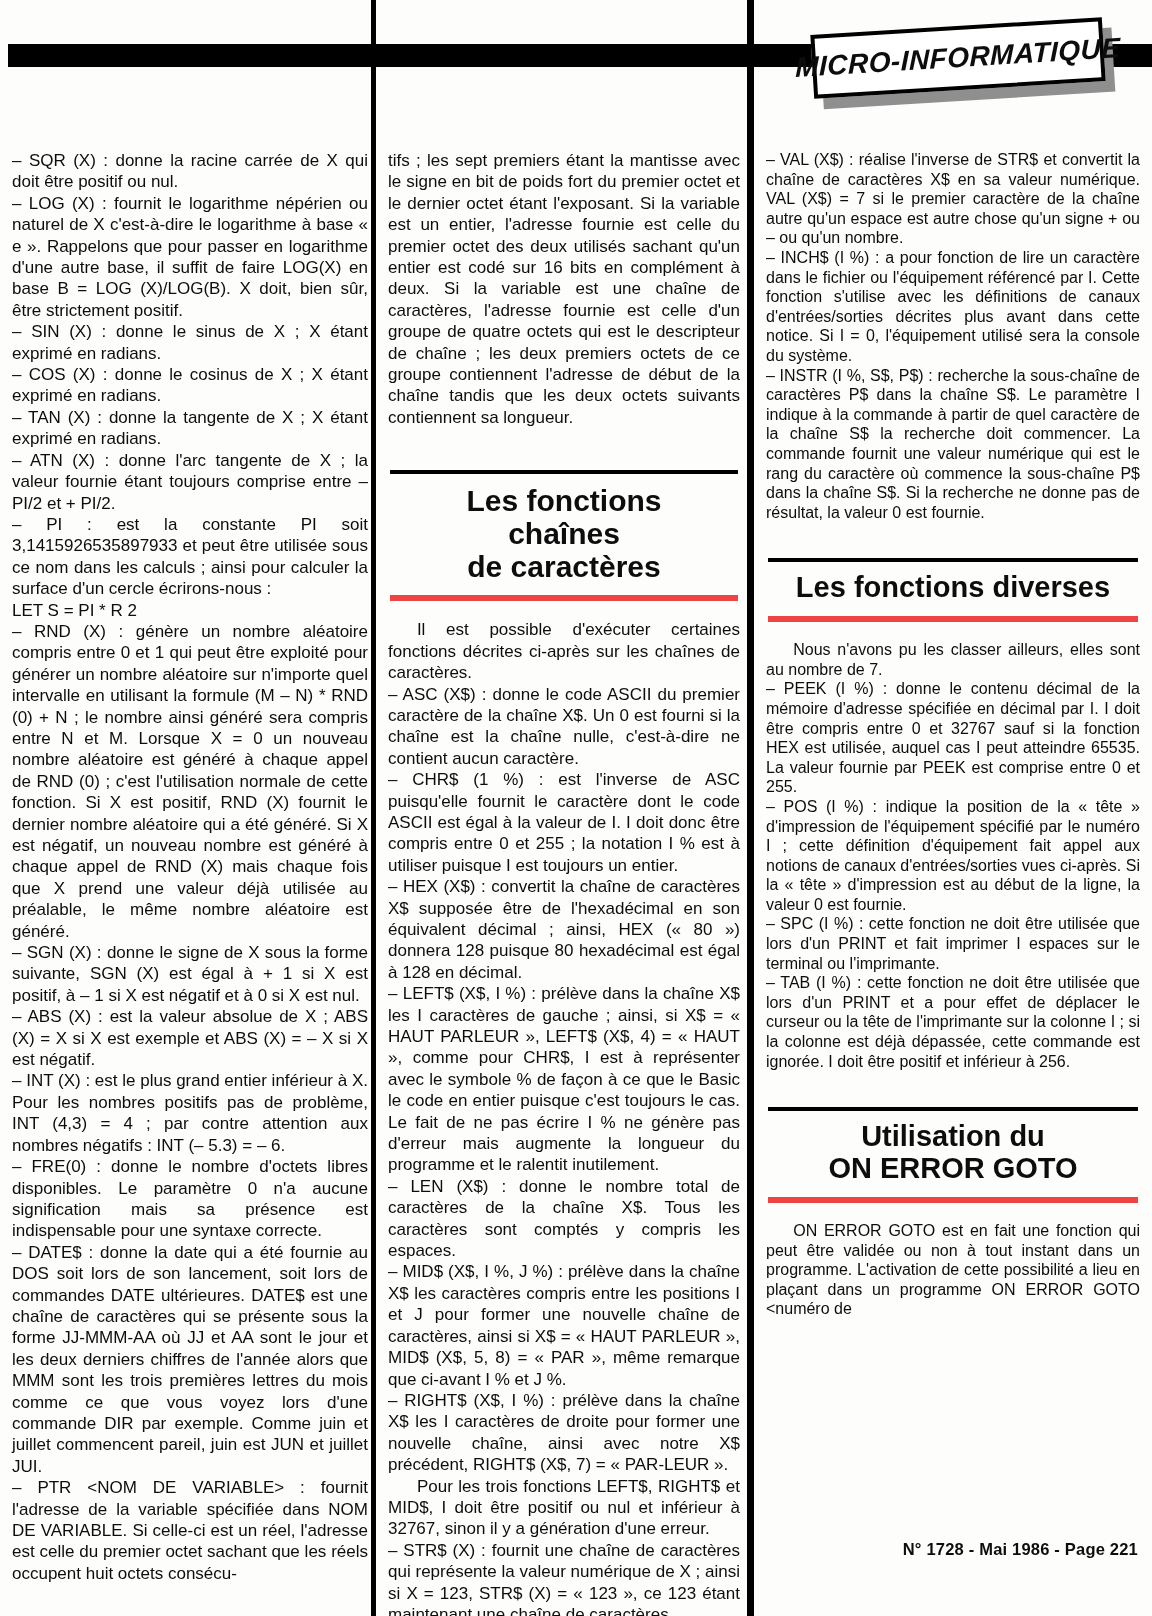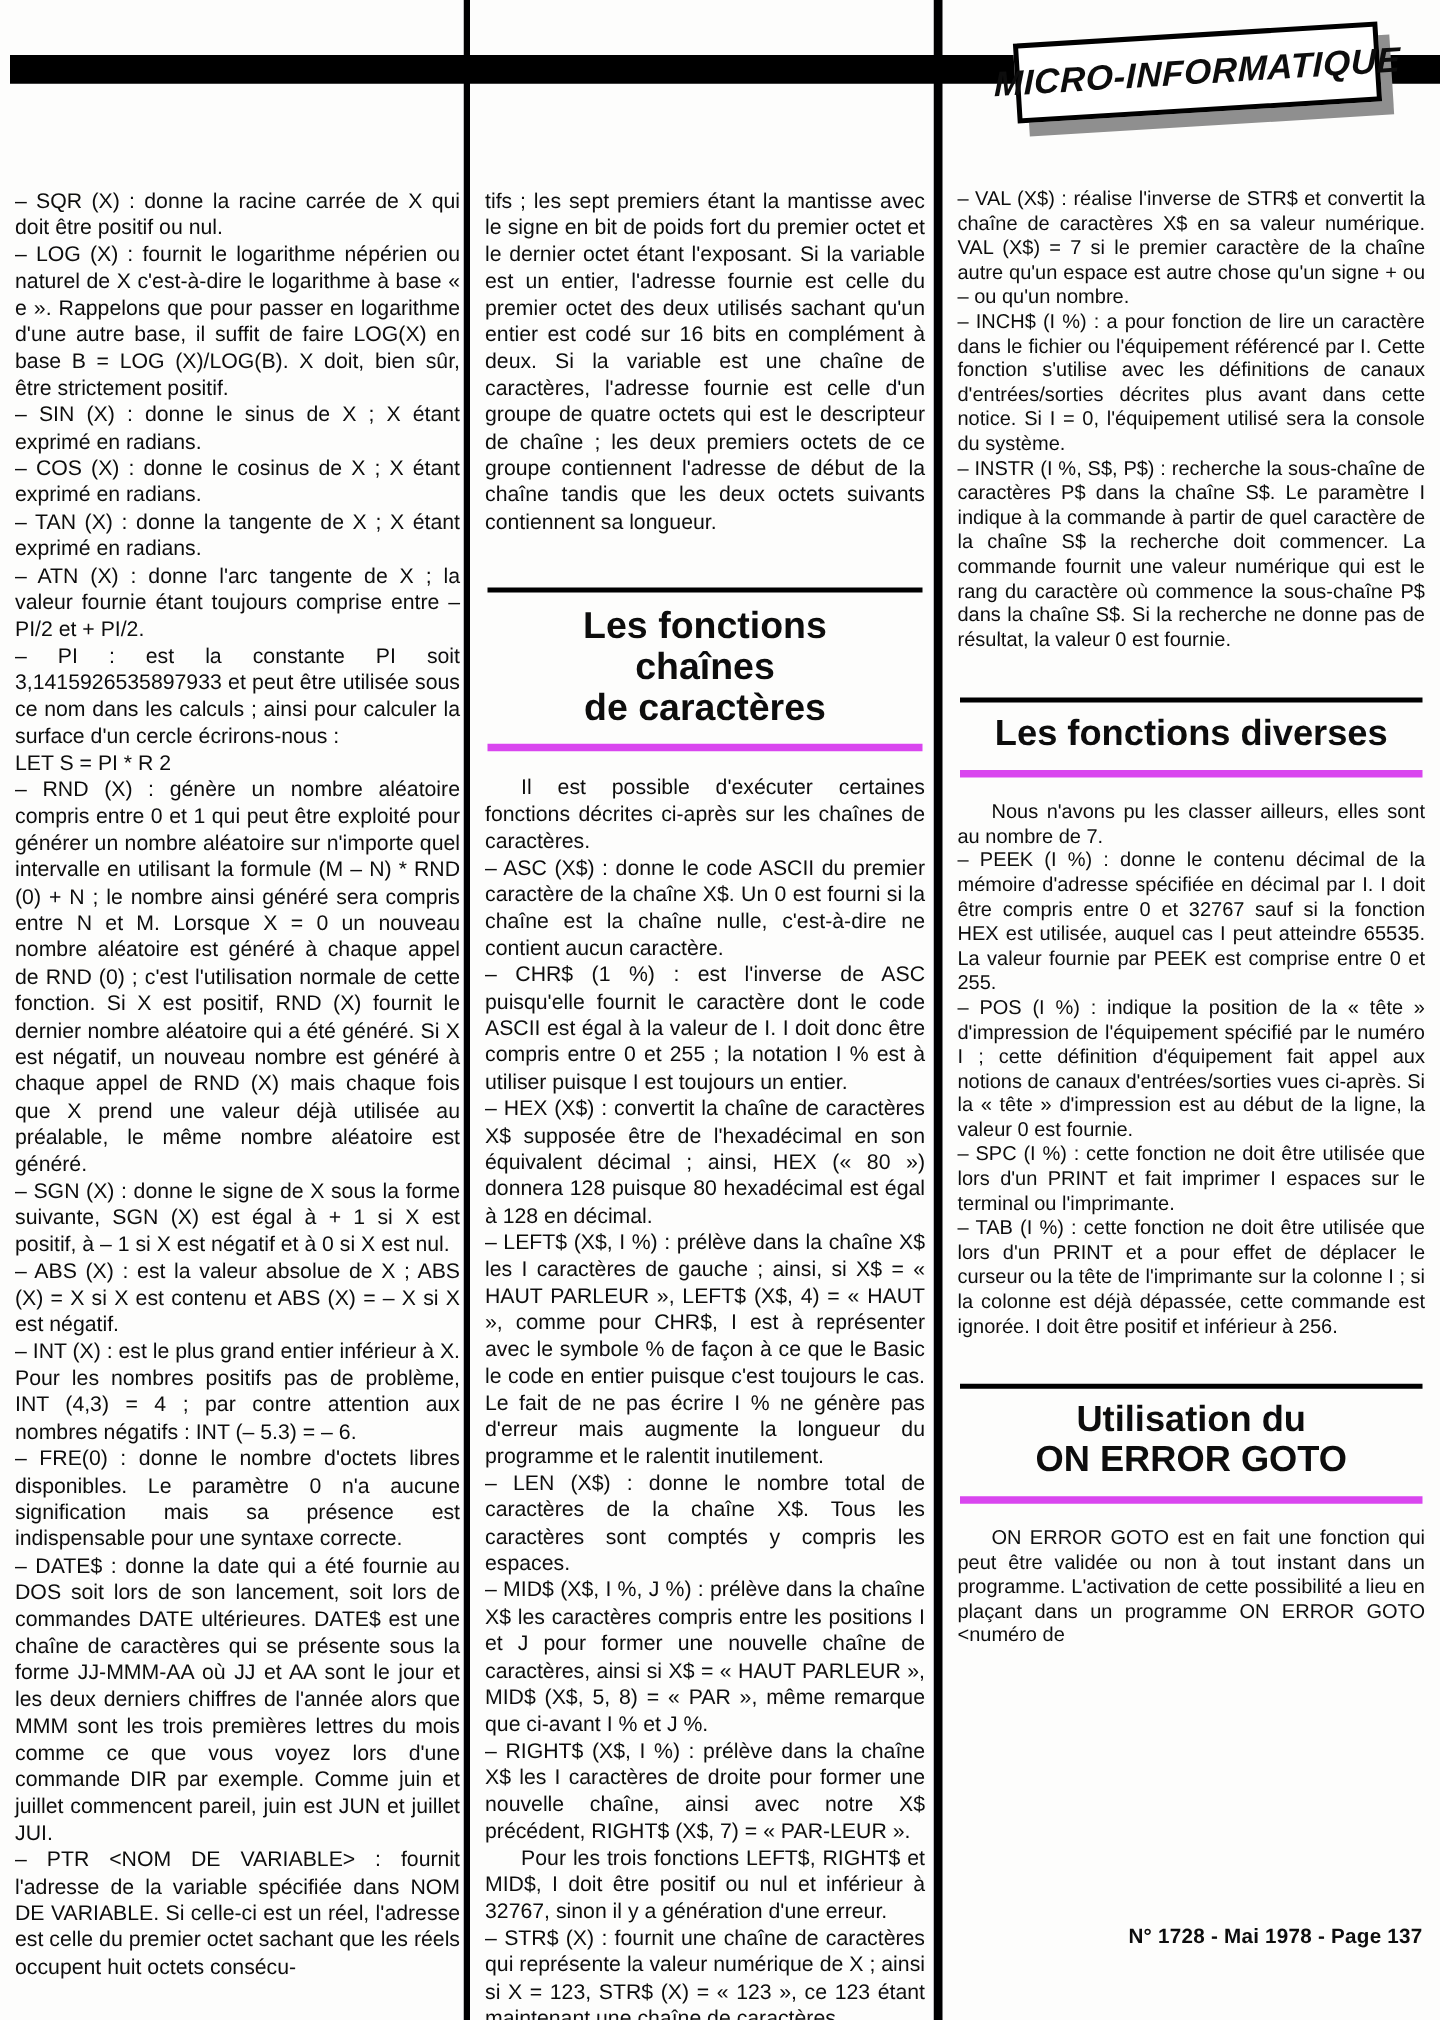--- a/index.html
+++ b/index.html
@@ -60,21 +60,21 @@
 
   .section-heading {
     white-space: pre-line;
     text-align: center;
     font-size: 30px;
     line-height: 1.1;
     font-weight: 700;
     margin: 42px 2px 18px 2px;
     padding: 10px 0 12px 0;
     border-top: 4px solid #000;
-    border-bottom: 6px solid #d946ef;
+    border-bottom: 6px solid #ef4444;
     text-indent: 0;
     hyphens: none;
   }
   .col-3 .section-heading { font-size: 29px; margin-top: 36px; }
 
   .footer {
     position: absolute;
     top: 1540px;
     right: 14px;
     font-weight: 700;
@@ -100,21 +100,21 @@
       <p class="para item">– SQR (X) : donne la racine carrée de X qui doit être positif ou nul.</p>
       <p class="para item">– LOG (X) : fournit le logarithme népérien ou naturel de X c'est-à-dire le logarithme à base « e ». Rappelons que pour passer en logarithme d'une autre base, il suffit de faire LOG(X) en base B = LOG (X)/LOG(B). X doit, bien sûr, être strictement positif.</p>
       <p class="para item">– SIN (X) : donne le sinus de X ; X étant exprimé en radians.</p>
       <p class="para item">– COS (X) : donne le cosinus de X ; X étant exprimé en radians.</p>
       <p class="para item">– TAN (X) : donne la tangente de X ; X étant exprimé en radians.</p>
       <p class="para item">– ATN (X) : donne l'arc tangente de X ; la valeur fournie étant toujours comprise entre – PI/2 et + PI/2.</p>
       <p class="para item">– PI : est la constante PI soit 3,1415926535897933 et peut être utilisée sous ce nom dans les calculs ; ainsi pour calculer la surface d'un cercle écrirons-nous :</p>
       <p class="para code">LET S = PI * R  2</p>
       <p class="para item">– RND (X) : génère un nombre aléatoire compris entre 0 et 1 qui peut être exploité pour générer un nombre aléatoire sur n'importe quel intervalle en utilisant la formule (M – N) * RND (0) + N ; le nombre ainsi généré sera compris entre N et M. Lorsque X = 0 un nouveau nombre aléatoire est généré à chaque appel de RND (0) ; c'est l'utilisation normale de cette fonction. Si X est positif, RND (X) fournit le dernier nombre aléatoire qui a été généré. Si X est négatif, un nouveau nombre est généré à chaque appel de RND (X) mais chaque fois que X prend une valeur déjà utilisée au préalable, le même nombre aléatoire est généré.</p>
       <p class="para item">– SGN (X) : donne le signe de X sous la forme suivante, SGN (X) est égal à + 1 si X est positif, à – 1 si X est négatif et à 0 si X est nul.</p>
-      <p class="para item">– ABS (X) : est la valeur absolue de X ; ABS (X) = X si X est contenu et ABS (X) = – X si X est négatif.</p>
+      <p class="para item">– ABS (X) : est la valeur absolue de X ; ABS (X) = X si X est exemple et ABS (X) = – X si X est négatif.</p>
       <p class="para item">– INT (X) : est le plus grand entier inférieur à X. Pour les nombres positifs pas de problème, INT (4,3) = 4 ; par contre attention aux nombres négatifs : INT (– 5.3) = – 6.</p>
       <p class="para item">– FRE(0) : donne le nombre d'octets libres disponibles. Le paramètre 0 n'a aucune signification mais sa présence est indispensable pour une syntaxe correcte.</p>
       <p class="para item">– DATE$ : donne la date qui a été fournie au DOS soit lors de son lancement, soit lors de commandes DATE ultérieures. DATE$ est une chaîne de caractères qui se présente sous la forme JJ-MMM-AA où JJ et AA sont le jour et les deux derniers chiffres de l'année alors que MMM sont les trois premières lettres du mois comme ce que vous voyez lors d'une commande DIR par exemple. Comme juin et juillet commencent pareil, juin est JUN et juillet JUI.</p>
       <p class="para item">– PTR &lt;NOM DE VARIABLE&gt; : fournit l'adresse de la variable spécifiée dans NOM DE VARIABLE. Si celle-ci est un réel, l'adresse est celle du premier octet sachant que les réels occupent huit octets consécu-</p>
     </div>
   <div class="col col-2">
       <p class="para plain">tifs ; les sept premiers étant la mantisse avec le signe en bit de poids fort du premier octet et le dernier octet étant l'exposant. Si la variable est un entier, l'adresse fournie est celle du premier octet des deux utilisés sachant qu'un entier est codé sur 16 bits en complément à deux. Si la variable est une chaîne de caractères, l'adresse fournie est celle d'un groupe de quatre octets qui est le descripteur de chaîne ; les deux premiers octets de ce groupe contiennent l'adresse de début de la chaîne tandis que les deux octets suivants contiennent sa longueur.</p>
       <h2 class="section-heading">Les fonctions
 chaînes
 de caractères</h2>
@@ -137,15 +137,15 @@
       <p class="para indent">Nous n'avons pu les classer ailleurs, elles sont au nombre de 7.</p>
       <p class="para item">– PEEK (I %) : donne le contenu décimal de la mémoire d'adresse spécifiée en décimal par I. I doit être compris entre 0 et 32767 sauf si la fonction HEX est utilisée, auquel cas I peut atteindre 65535. La valeur fournie par PEEK est comprise entre 0 et 255.</p>
       <p class="para item">– POS (I %) : indique la position de la « tête » d'impression de l'équipement spécifié par le numéro I ; cette définition d'équipement fait appel aux notions de canaux d'entrées/sorties vues ci-après. Si la « tête » d'impression est au début de la ligne, la valeur 0 est fournie.</p>
       <p class="para item">– SPC (I %) : cette fonction ne doit être utilisée que lors d'un PRINT et fait imprimer I espaces sur le terminal ou l'imprimante.</p>
       <p class="para item">– TAB (I %) : cette fonction ne doit être utilisée que lors d'un PRINT et a pour effet de déplacer le curseur ou la tête de l'imprimante sur la colonne I ; si la colonne est déjà dépassée, cette commande est ignorée. I doit être positif et inférieur à 256.</p>
       <h2 class="section-heading">Utilisation du
 ON ERROR GOTO</h2>
       <p class="para indent">ON ERROR GOTO est en fait une fonction qui peut être validée ou non à tout instant dans un programme. L'activation de cette possibilité a lieu en plaçant dans un programme ON ERROR GOTO &lt;numéro de</p>
     </div>
 
-  <div class="footer">N° 1728 - Mai 1978 - Page 137</div>
+  <div class="footer">N° 1728 - Mai 1986 - Page 221</div>
 
 </div>
 
 </body></html>

